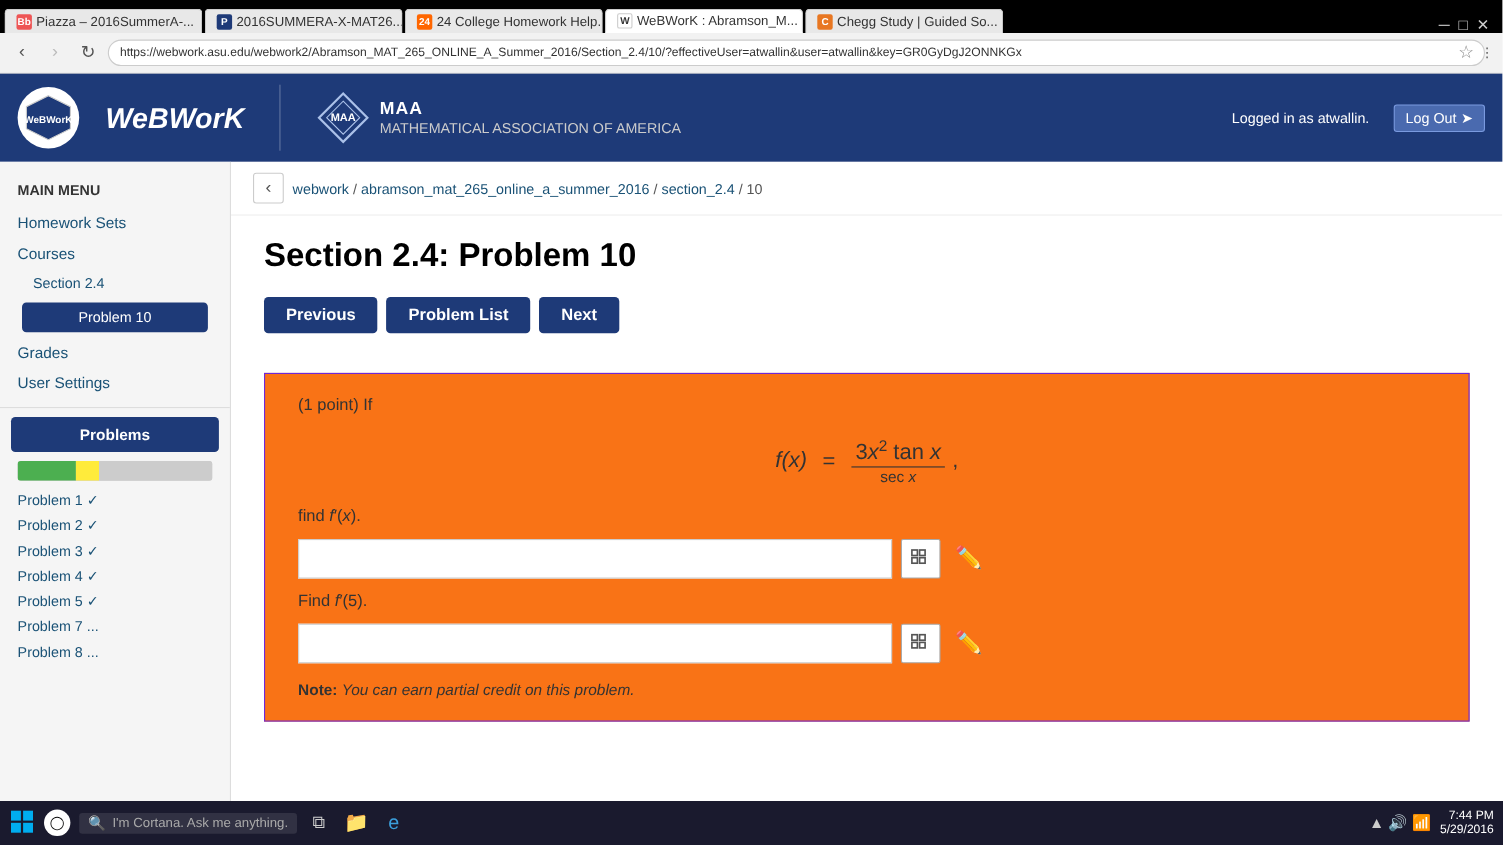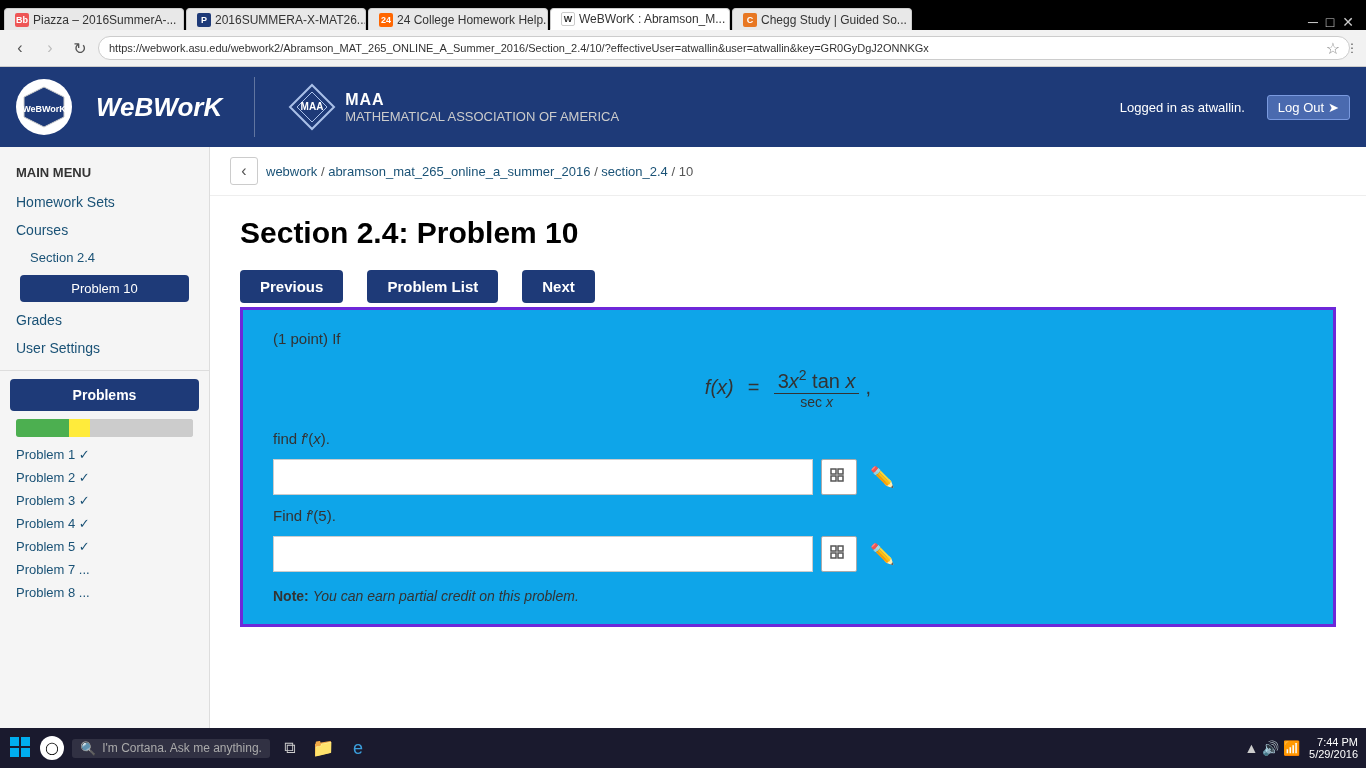--- a/index.html
+++ b/index.html
@@ -54,25 +54,25 @@
 
     
     .breadcrumb-bar { display: flex; align-items: center; padding: 10px 20px; background: #fff; border-bottom: 1px solid #eee; gap: 8px; }
     .back-btn { background: #fff; border: 1px solid #ccc; width: 28px; height: 28px; display: flex; align-items: center; justify-content: center; cursor: pointer; font-size: 16px; color: #555; border-radius: 3px; }
     .breadcrumb-text { font-size: 13px; color: #555; }
     .breadcrumb-link { color: #1a5276; cursor: pointer; text-decoration: none; }
 
     
     .problem-content { padding: 20px 30px; }
     .problem-title { font-size: 30px; font-weight: bold; color: #000; margin-bottom: 20px; }
-    .action-buttons { display: flex; gap: 24px; margin-bottom: 4px; }
+    .action-buttons { display: flex; gap: 8px; margin-bottom: 36px; }
     .action-btn { padding: 8px 20px; font-size: 15px; font-weight: bold; color: #fff; background: #1e3a78; border: none; cursor: pointer; border-radius: 4px; }
 
     
-    .problem-box { border: 3px solid #6d28d9; background: #0ea5e9; padding: 20px 30px; margin-bottom: 20px; }
+    .problem-box { border: 1px solid #6d28d9; background: #f97316; padding: 20px 30px; margin-bottom: 20px; }
     .problem-text { font-size: 15px; color: #333; margin-bottom: 12px; }
     .math-display { text-align: center; margin: 20px 0; font-size: 22px; color: #333; }
     .fraction { display: inline-flex; flex-direction: column; align-items: center; vertical-align: middle; }
     .fraction .numerator { border-bottom: 1px solid #333; padding: 0 4px; font-size: 20px; }
     .fraction .denominator { padding: 0 4px; font-size: 14px; }
 
     .answer-row { display: flex; align-items: center; gap: 8px; margin: 12px 0; }
     .answer-input { flex: 1; height: 36px; border: 1px solid #ccc; padding: 0 8px; font-size: 14px; max-width: 540px; }
     .keypad-btn { width: 36px; height: 36px; background: #fff; border: 1px solid #aaa; cursor: pointer; display: flex; align-items: center; justify-content: center; font-size: 16px; color: #555; border-radius: 2px; }
     .pencil-btn { width: 36px; height: 36px; background: none; border: none; cursor: pointer; font-size: 20px; }

